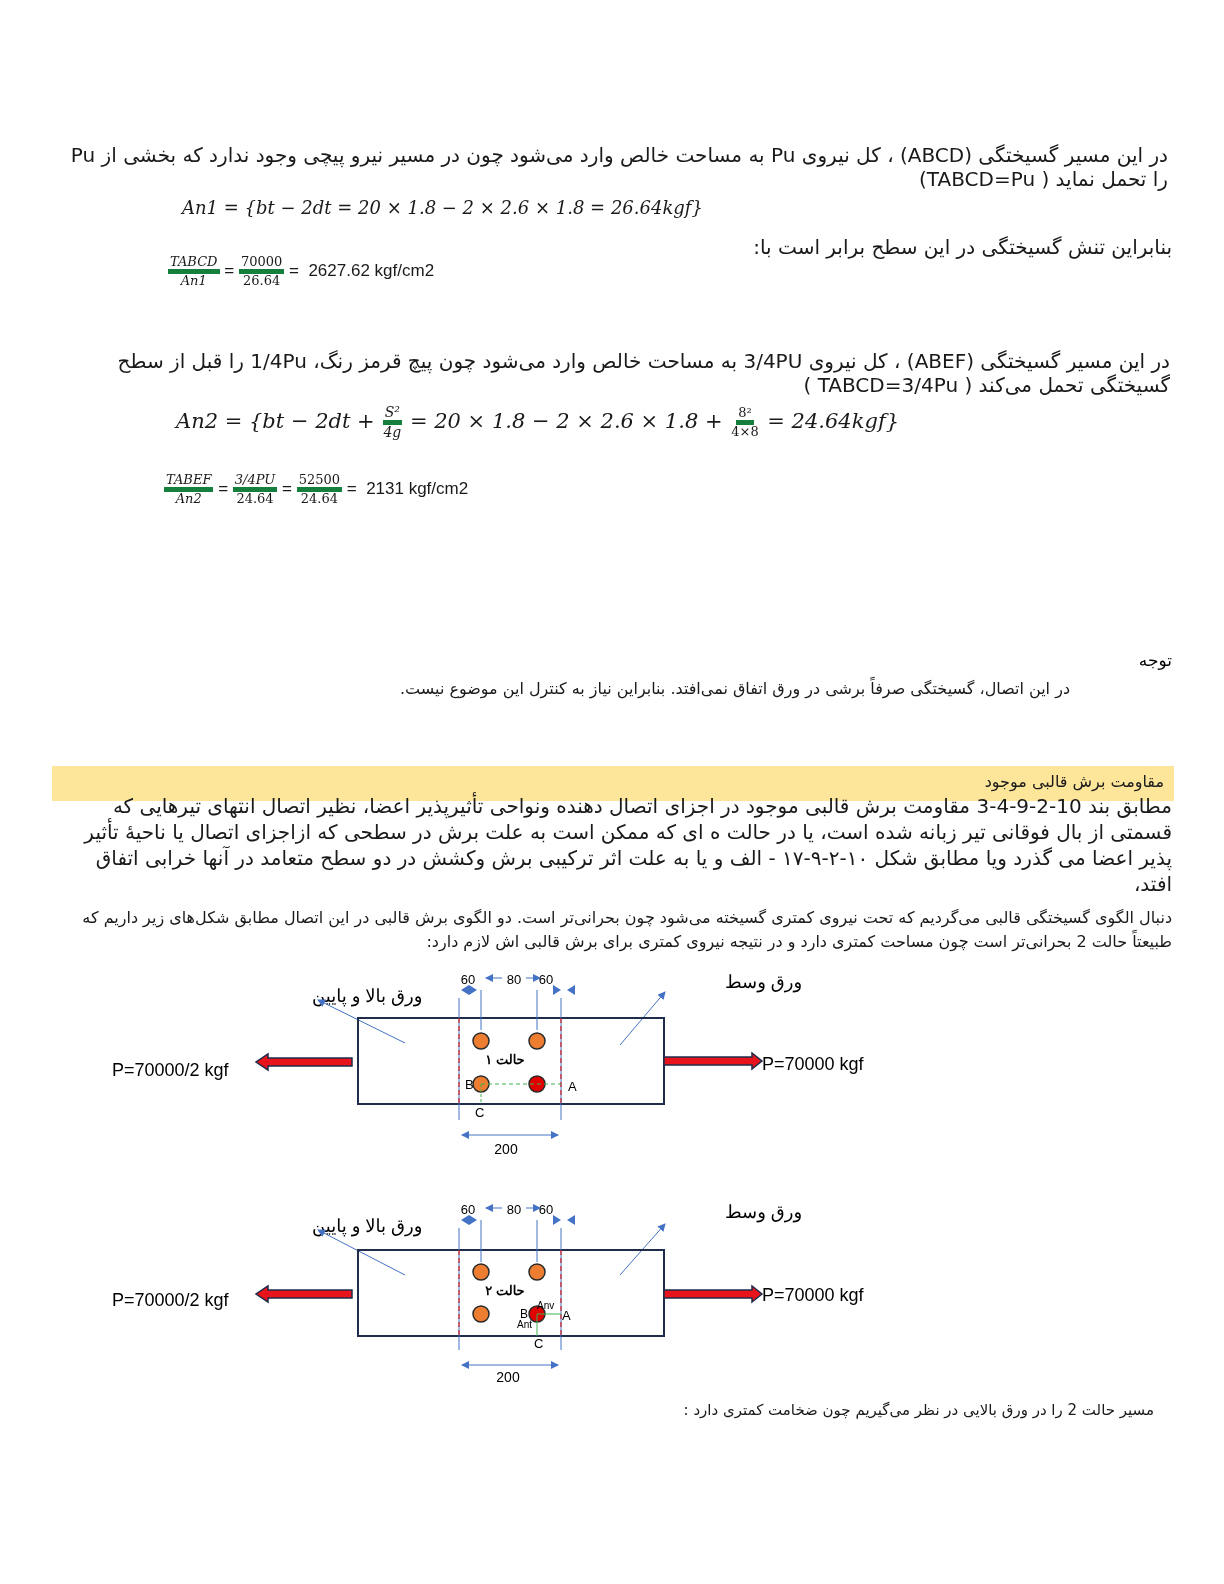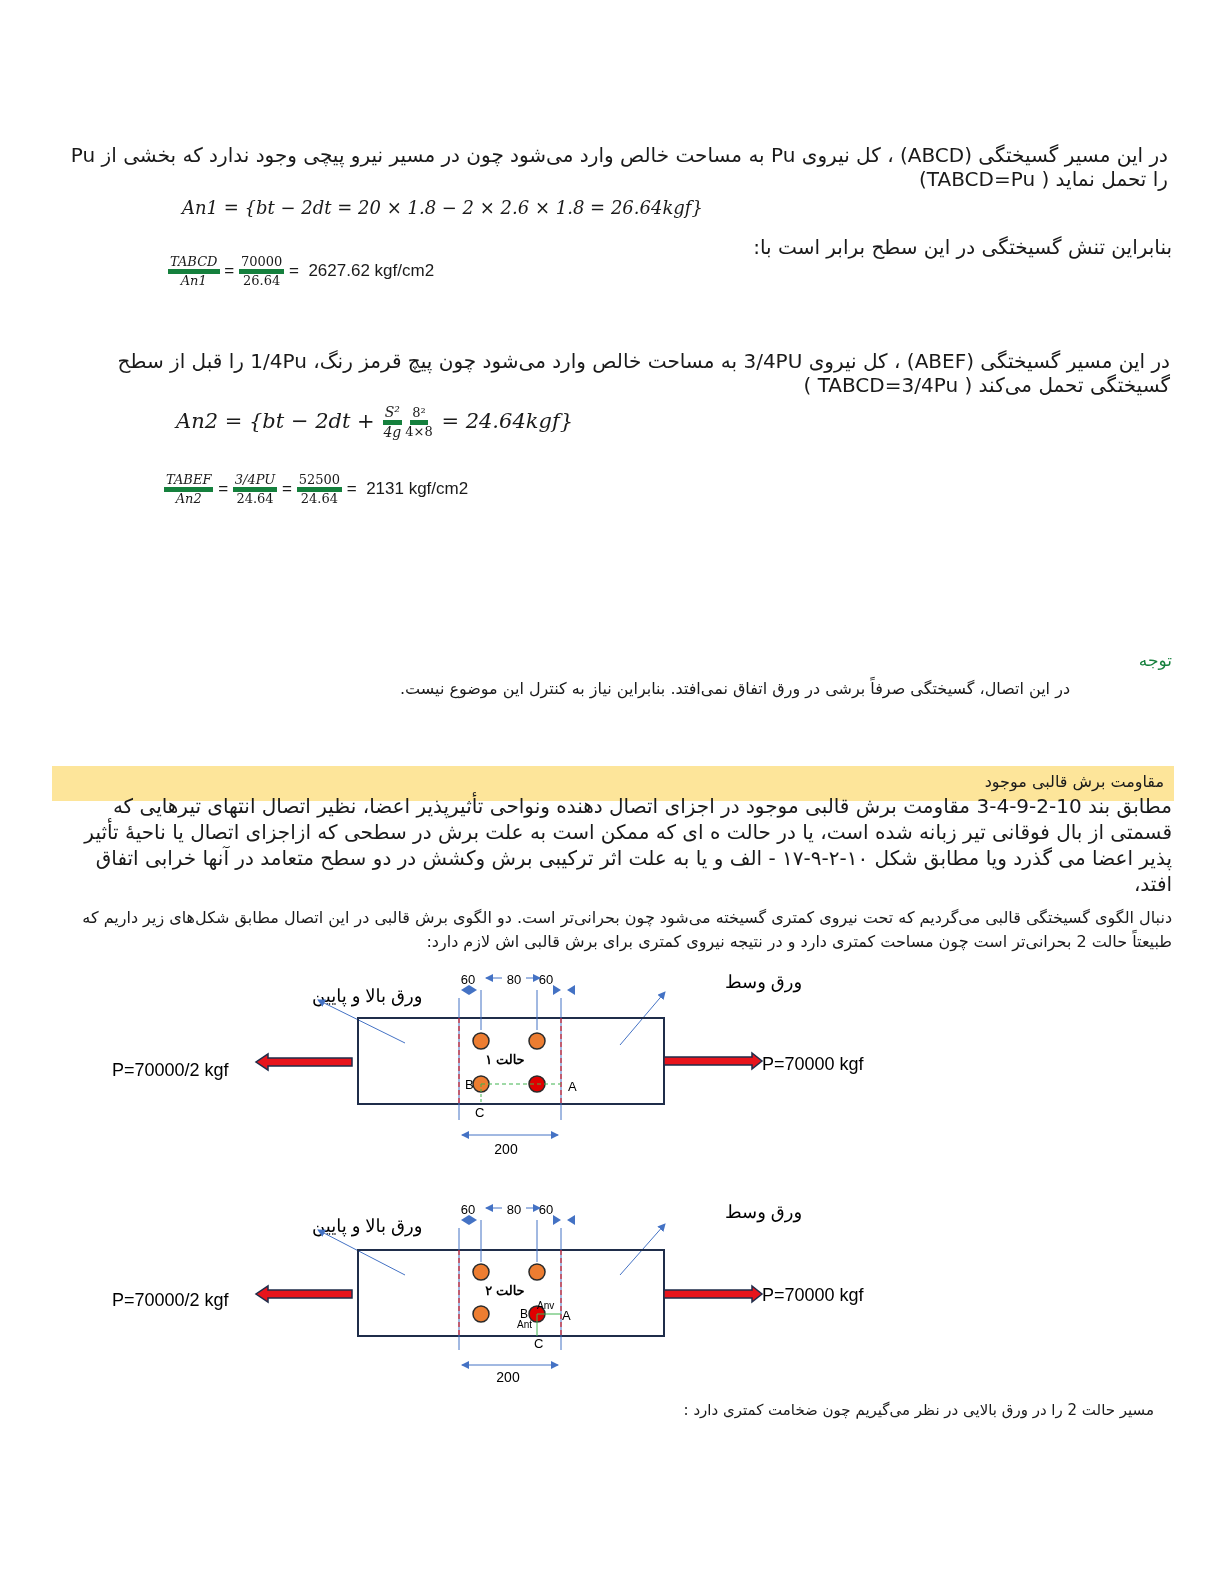--- a/index.html
+++ b/index.html
@@ -8,21 +8,21 @@
     font-family: "DejaVu Sans", sans-serif; color: #1a1a1a;
   }
   .abs { position: absolute; }
   .rtl { direction: rtl; text-align: right; unicode-bidi: plaintext; }
   .fa { font-family: "DejaVu Sans", sans-serif; font-size: 20px; }
   .math { font-family: "DejaVu Serif", serif; font-style: italic; }
   .mathn { font-family: "DejaVu Serif", serif; }
   .frac { display: inline-flex; flex-direction: column; align-items: center; vertical-align: middle; line-height: 1.1; }
   .frac .num { border-bottom: 5px solid #15803d; padding: 0 2px; }
   .frac .den { padding: 0 2px; }
-  .note-title { color: #15803d; font-size: 17px; }
+  .note-title { color: #000000; font-size: 17px; }
   .band {
     background: #fde59a; left: 52px; width: 1122px; top: 766px; height: 35px;
   }
   .band-label { position: absolute; right: 10px; top: 6px; font-size: 16px; }
   svg text { font-family: "Liberation Sans", sans-serif; }
 </style>
 </head>
 <body>
 
 <div class="abs rtl fa" style="right:56px; top:143px; width:1100px;">در این مسیر گسیختگی (ABCD) ، کل نیروی Pu به مساحت خالص وارد می‌شود چون در مسیر نیرو پیچی وجود ندارد که بخشی از Pu را تحمل نماید ( TABCD=Pu)</div>
@@ -44,21 +44,21 @@
   <span>=&nbsp;</span>
   <span>2627.62 kgf/cm2</span>
 </div>
 
 <div class="abs rtl fa" style="right:54px; top:349px; width:1120px;">در این مسیر گسیختگی (ABEF) ، کل نیروی 3/4PU  به مساحت خالص وارد می‌شود  چون پیچ  قرمز رنگ،  1/4Pu را قبل از سطح گسیختگی تحمل می‌کند ( TABCD=3/4Pu )</div>
 
 <div class="abs math" style="left:176px; top:405px; font-size:21px; white-space:nowrap;">
   <span>An2 = {bt − 2dt + </span><span class="frac" style="font-size:14px;">
       <span class="num">S²</span>
       <span class="den">4g</span>
-    </span><span class="frac mathn" style="font-size:13px; font-style:normal;">
+    </span><span> = 20 × 1.8 − 2 × 2.6 × 1.8 + </span><span class="frac mathn" style="font-size:13px; font-style:normal;">
       <span class="num">8²</span>
       <span class="den">4×8</span>
     </span><span> = 24.64kgf}</span>
 </div>
 
 <div class="abs" style="left:164px; top:473px; font-size:17px; font-family:'Liberation Sans',sans-serif; white-space:nowrap;">
   <span class="frac math" style="font-size:13px;">
     <span class="num">TABEF</span>
     <span class="den">An2</span>
   </span>

